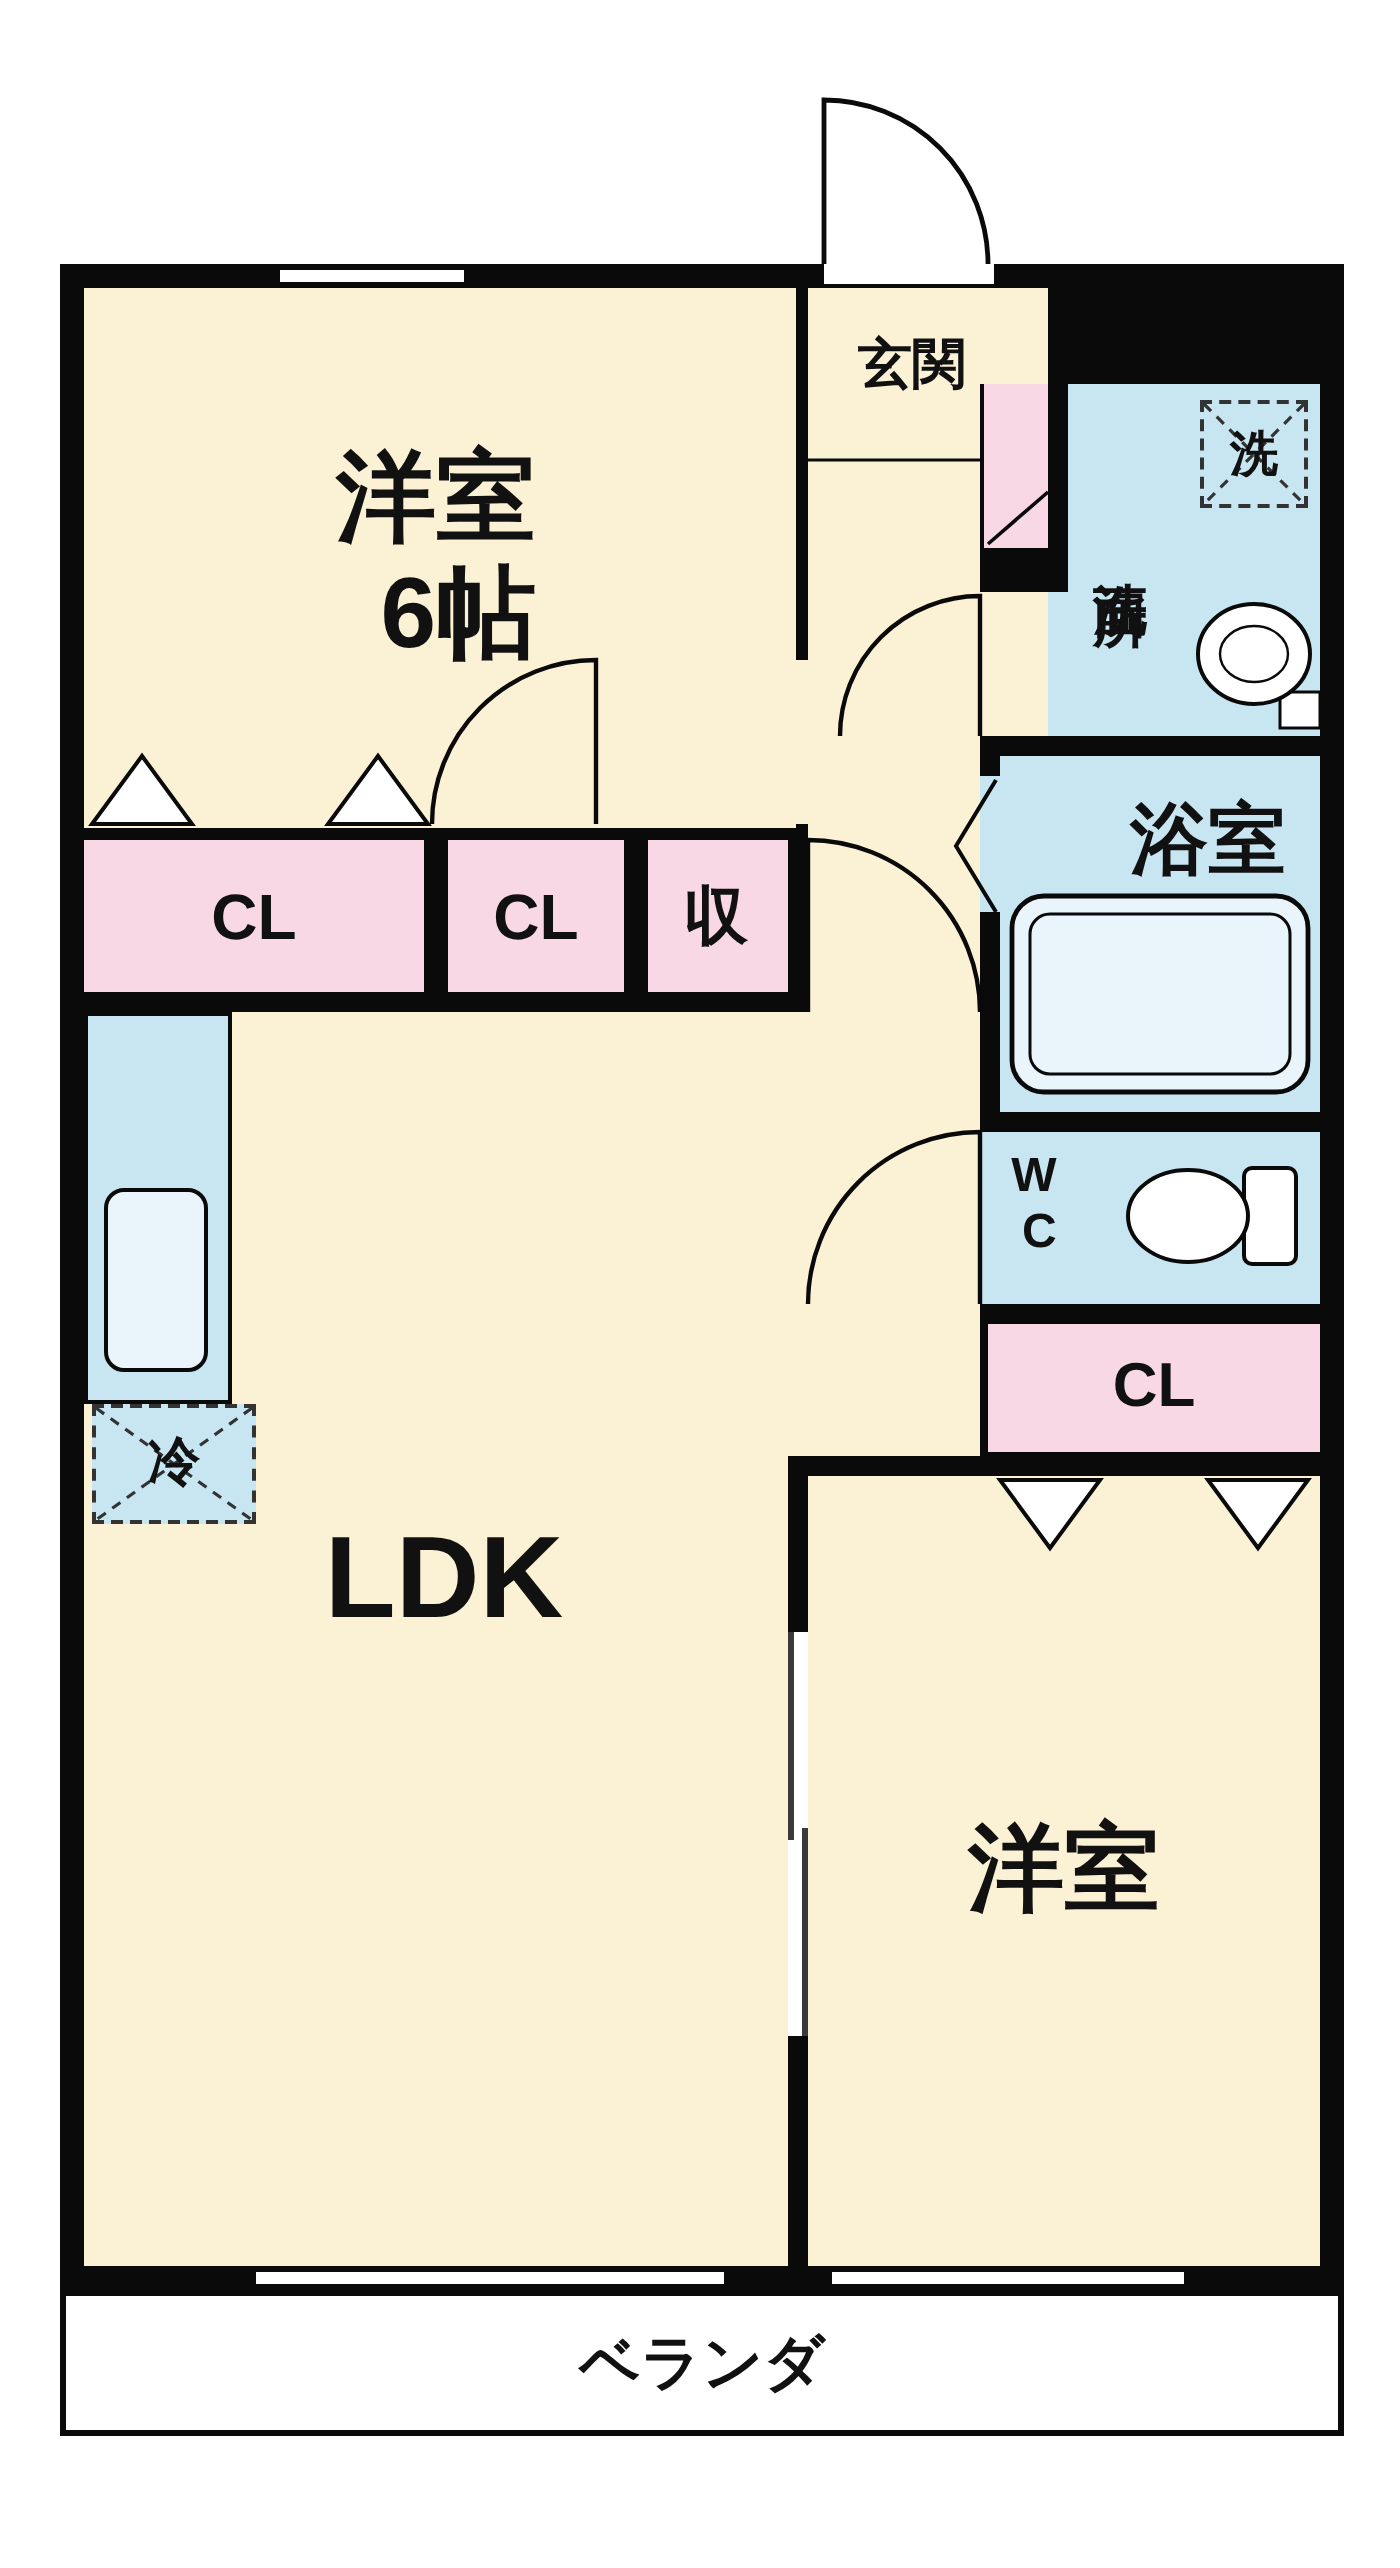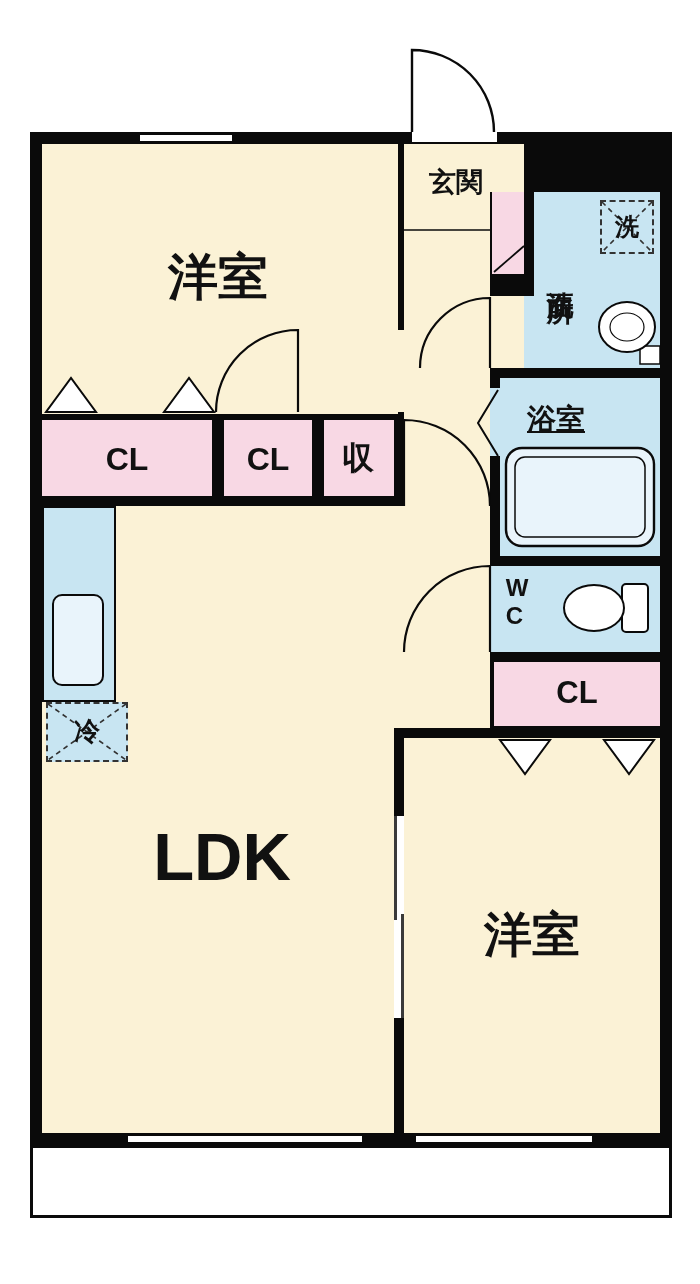--- a/index.html
+++ b/index.html
@@ -4,21 +4,21 @@
 <style>
   html,body{margin:0;padding:0;background:#ffffff;}
   .plan{position:relative;width:700px;height:1284px;background:#ffffff;overflow:hidden;
         font-family:"Liberation Sans","DejaVu Sans",sans-serif;color:#111;}
   .abs{position:absolute;}
   .wall{background:#0a0a0a;}
   .room{background:#fbf2d6;}
   .pink{background:#f8d8e4;}
   .blue{background:#c8e5f2;}
   .win{position:absolute;background:#ffffff;border-top:3px solid #0a0a0a;border-bottom:3px solid #0a0a0a;box-sizing:border-box;}
-  .label{position:absolute;transform:translate(-50%,-50%);text-align:left;font-weight:600;color:#111;z-index:30;}
+  .label{position:absolute;transform:translate(-50%,-50%);text-align:right;font-weight:600;color:#111;z-index:30;}
   .lbl-line{display:block;line-height:1.15;}
   .vert{writing-mode:vertical-rl;letter-spacing:3px;}
   .dashedbox{position:absolute;border:2px dashed #333;box-sizing:border-box;}
   .slide{position:absolute;background:#3a3a3a;}
   svg.overlay{position:absolute;left:0;top:0;z-index:20;pointer-events:none;}
   .veranda{position:absolute;background:#ffffff;border:3px solid #0a0a0a;box-sizing:border-box;}
 </style>
 </head>
 <body>
 
@@ -99,43 +99,44 @@
     <rect x="640" y="346" width="20" height="18" fill="#ffffff" stroke="#0a0a0a" stroke-width="1.5"></rect>
     <ellipse cx="627" cy="327" rx="28" ry="25" fill="#ffffff" stroke="#0a0a0a" stroke-width="2"></ellipse>
     <ellipse cx="627" cy="327" rx="17" ry="14" fill="none" stroke="#0a0a0a" stroke-width="1.2"></ellipse>
 
     <path d="M602 202 L652 252 M652 202 L602 252" stroke="#333" stroke-width="1.6" stroke-dasharray="5 4" fill="none"></path>
     <path d="M48 704 L126 760 M126 704 L48 760" stroke="#333" stroke-width="1.6" stroke-dasharray="5 4" fill="none"></path>
   </svg>
 
   <div class="label" style="left:218px;top:278px;font-size:50px;">
     <span class="lbl-line">洋室</span>
+    <span class="lbl-line">6帖</span>
   </div>
 
-  <div class="label" style="left:222px;top:857px;font-size:67px;">
+  <div class="label" style="left:222px;top:790px;font-size:58px;">
     <span class="lbl-line">LDK</span>
   </div>
 
   <div class="label" style="left:532px;top:935px;font-size:48px;">
     <span class="lbl-line">洋室</span>
   </div>
 
   <div class="label" style="left:456px;top:182px;font-size:27px;font-weight:600;">
     <span>玄関</span>
   </div>
 
   <div class="label vert" style="left:560px;top:274px;font-size:27px;">
     <span>洗面所</span>
   </div>
 
   <div class="label" style="left:627px;top:227px;font-size:24px;">
     <span>洗</span>
   </div>
 
-  <div class="label" style="left:556px;top:420px;font-size:29px;text-decoration:underline;">
+  <div class="label" style="left:604px;top:420px;font-size:39px;">
     <span>浴室</span>
   </div>
 
   <div class="label" style="left:517px;top:602px;font-size:24px;">
     <span class="lbl-line">W</span>
     <span class="lbl-line">C</span>
   </div>
 
   <div class="label" style="left:577px;top:693px;font-size:31px;">
     <span>CL</span>
@@ -150,14 +151,17 @@
   </div>
 
   <div class="label" style="left:358px;top:459px;font-size:32px;">
     <span>収</span>
   </div>
 
   <div class="label" style="left:87px;top:731px;font-size:26px;">
     <span>冷</span>
   </div>
 
+  <div class="label" style="left:351px;top:1182px;font-size:30px;">
+    <span>ベランダ</span>
+  </div>
 
 </div>
 
 </body></html>

